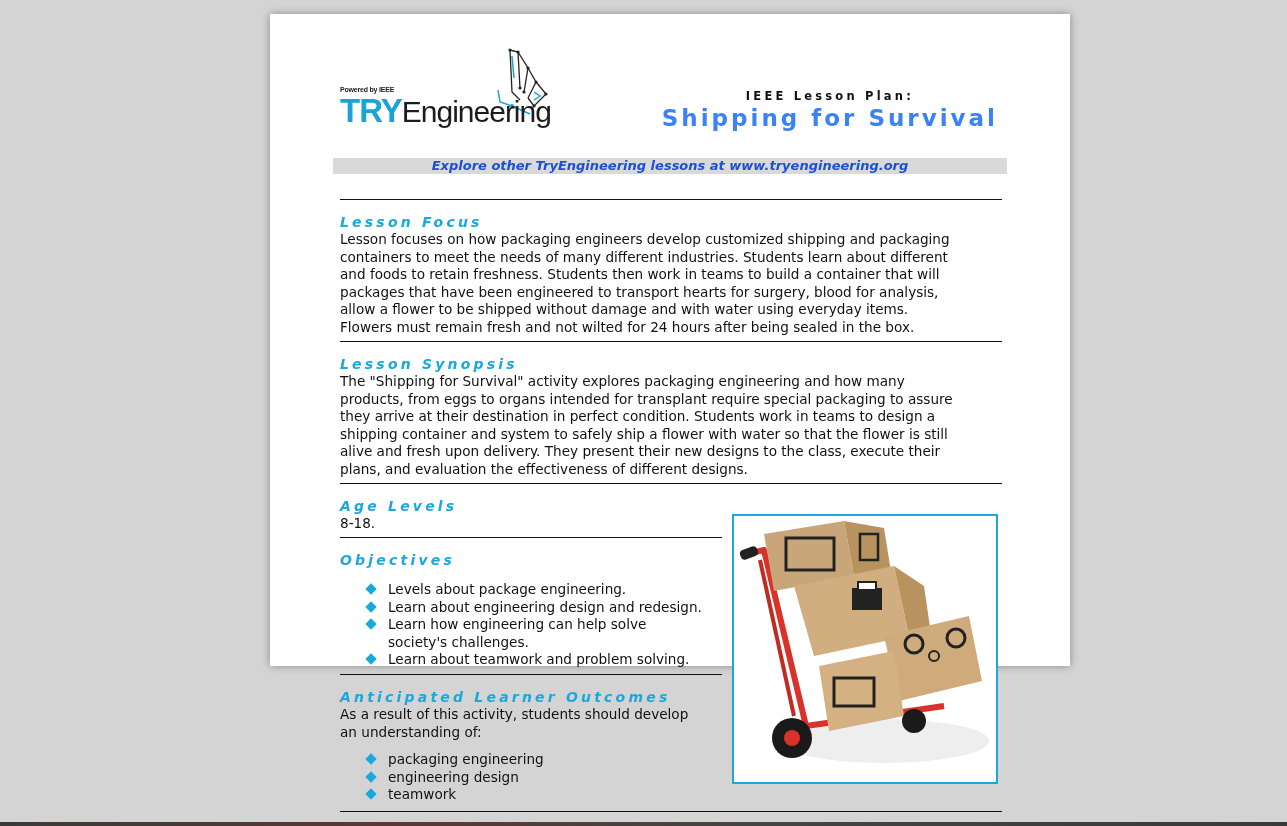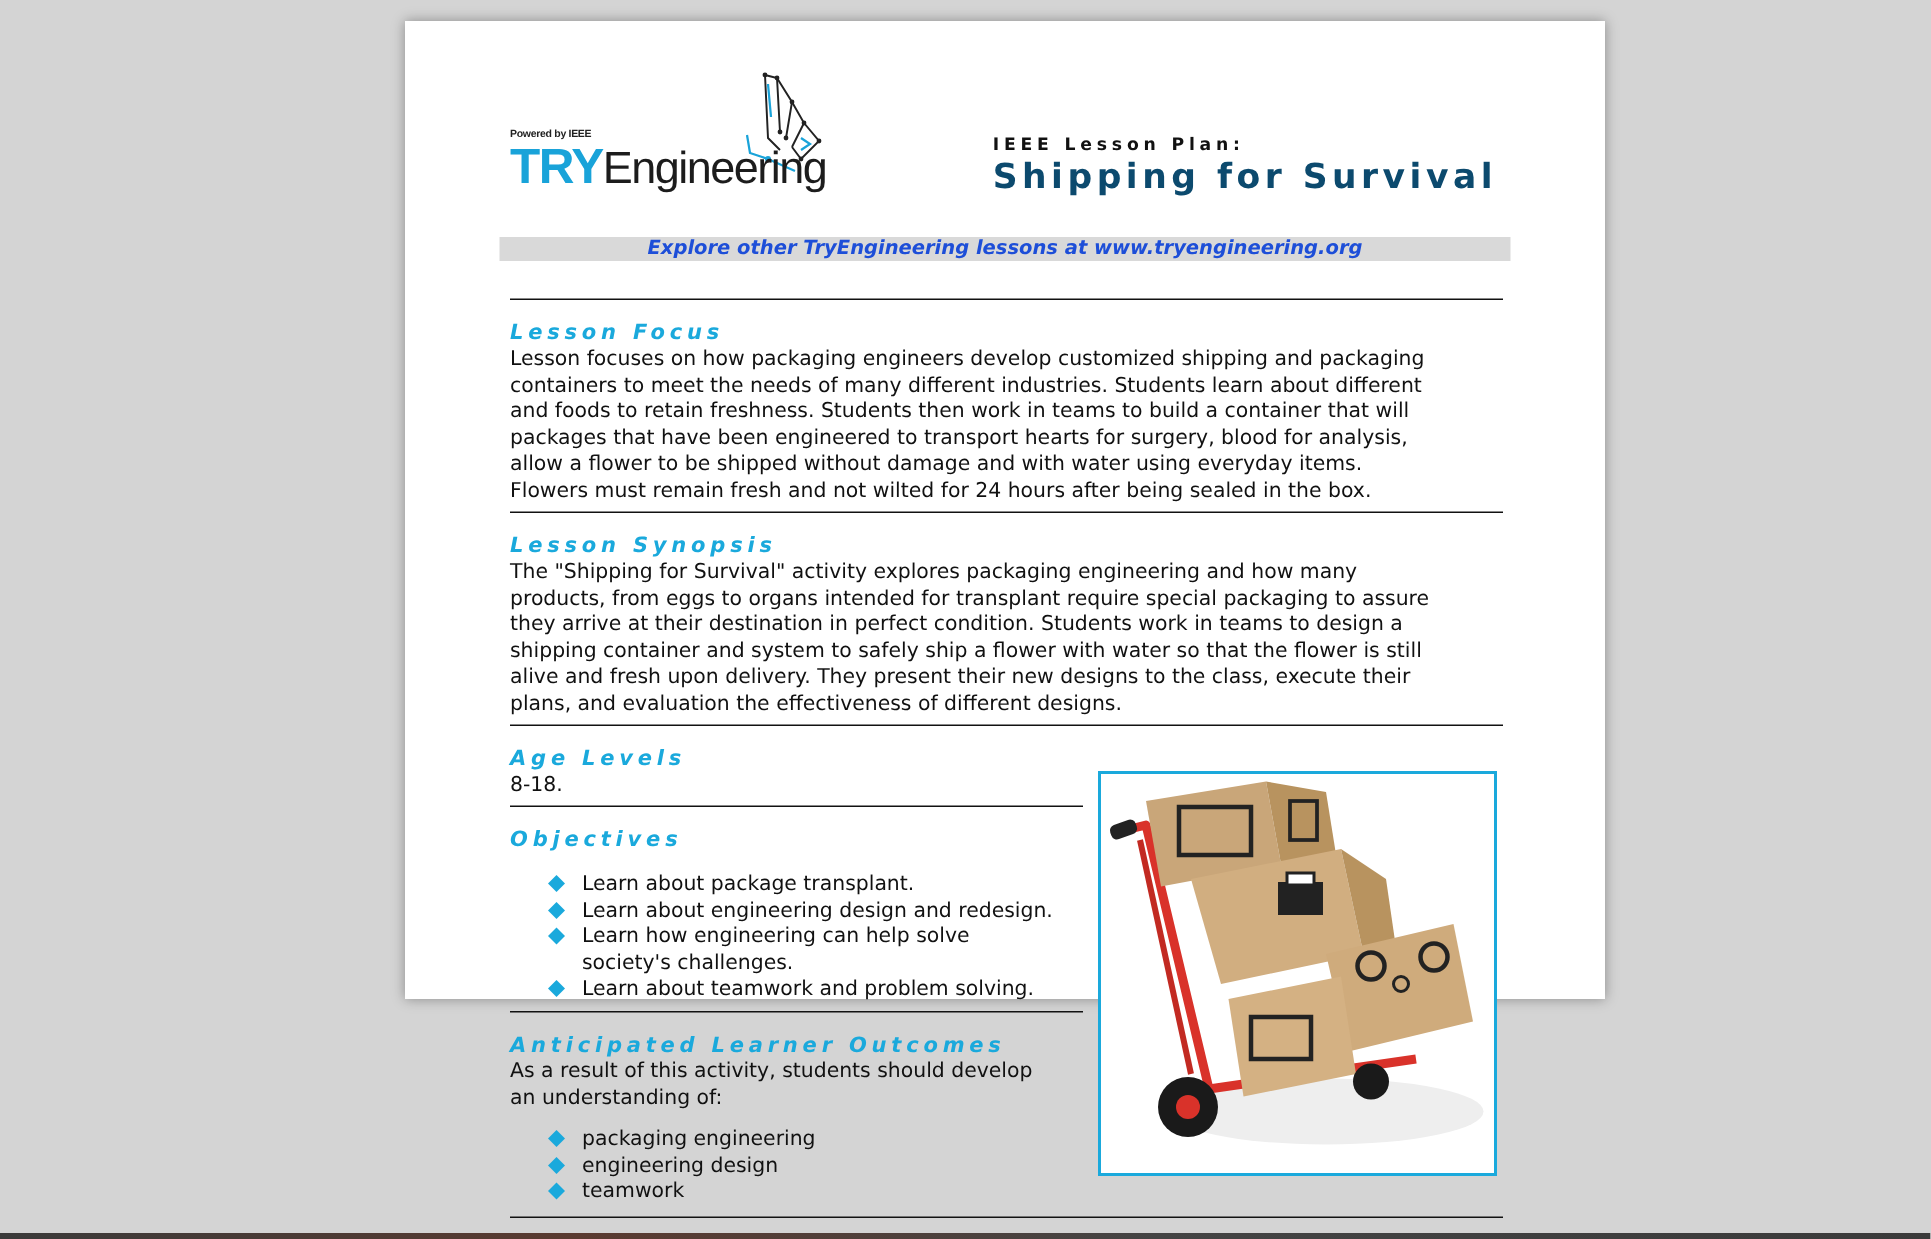--- a/index.html
+++ b/index.html
@@ -4,23 +4,23 @@
 <style>
   html,body{margin:0;padding:0;}
   body{width:1287px;height:826px;background:#d4d4d4;position:relative;overflow:hidden;font-family:"DejaVu Sans",sans-serif;}
   .page{position:absolute;left:270px;top:14px;width:800px;height:652px;background:#fff;box-shadow:0 0 8px rgba(0,0,0,0.35);}
   .logo{position:absolute;left:70px;top:34px;width:210px;height:84px;}
   .powered{position:absolute;left:0;top:38px;font-size:7px;font-weight:bold;color:#222;letter-spacing:-0.2px;font-family:"Liberation Sans",sans-serif;}
   .logo-text{position:absolute;left:0;top:46px;font-family:"Liberation Sans",sans-serif;font-size:33px;line-height:34px;letter-spacing:-1px;white-space:nowrap;}
   .logo-try{color:#19a3d9;font-weight:bold;}
   .logo-eng{color:#1c1c1c;font-weight:normal;font-size:30px;}
   .logo-art{position:absolute;left:150px;top:0;width:60px;height:70px;}
-  .header-right{position:absolute;right:72px;top:75px;text-align:left;}
+  .header-right{position:absolute;right:72px;top:75px;text-align:center;}
   .plan-label{font-size:11.5px;font-weight:bold;letter-spacing:3.2px;color:#111;}
-  .plan-title{font-size:23px;font-weight:bold;letter-spacing:3px;color:#0c4a6e;margin-top:2px;}
+  .plan-title{font-size:23px;font-weight:bold;letter-spacing:3px;color:#3b82f6;margin-top:2px;}
   .explore{position:absolute;left:63px;top:144px;width:674px;height:16px;background:#d9d9d9;text-align:center;font-size:13px;font-style:italic;font-weight:bold;color:#1d4ed8;line-height:16px;}
   .section{position:absolute;left:70px;}
   .rule{border-top:1.3px solid #111;}
   .sec-title{color:#1aa9dc;font-weight:bold;font-style:italic;font-size:14px;letter-spacing:3.2px;line-height:17px;margin-top:14px;}
   .body-text{font-size:13.6px;line-height:17.5px;color:#111;}
   ul.diamonds{list-style:none;margin:0;padding:0;}
   ul.diamonds li{position:relative;padding-left:48px;font-size:13.6px;line-height:17.5px;color:#111;}
   ul.diamonds li .bullet{position:absolute;left:27px;top:4px;width:8px;height:8px;background:#1aa9dc;transform:rotate(45deg);}
   .photo{position:absolute;left:462px;top:500px;width:262px;height:266px;border:2px solid #1aa9dc;background:#fff;overflow:hidden;}
   .taskbar{position:absolute;left:0;top:822px;width:1287px;height:4px;background:linear-gradient(90deg,#3a3a3a,#5a3a30 30%,#444 60%,#3a3a3a);}
@@ -98,21 +98,21 @@
   <div class="section" style="top:469px;width:662px;">
     <div class="rule"></div>
     <div class="sec-title">Age Levels</div>
     <div class="body-text">8-18.</div>
   </div>
 
   <div class="section" style="top:523px;width:382px;">
     <div class="rule"></div>
     <div class="sec-title">Objectives</div>
     <ul class="diamonds" style="margin-top:12px;">
-      <li><span class="bullet"></span><span>Learn about package transplant.</span></li>
+      <li><span class="bullet"></span><span>Levels about package engineering.</span></li>
       <li><span class="bullet"></span><span>Learn about engineering design and redesign.</span></li>
       <li><span class="bullet"></span><span>Learn how engineering can help solve</span></li>
       <li><span>society's challenges.</span></li>
       <li><span class="bullet"></span><span>Learn about teamwork and problem solving.</span></li>
     </ul>
   </div>
 
   <div class="section" style="top:660px;width:382px;">
     <div class="rule"></div>
     <div class="sec-title">Anticipated Learner Outcomes</div>

